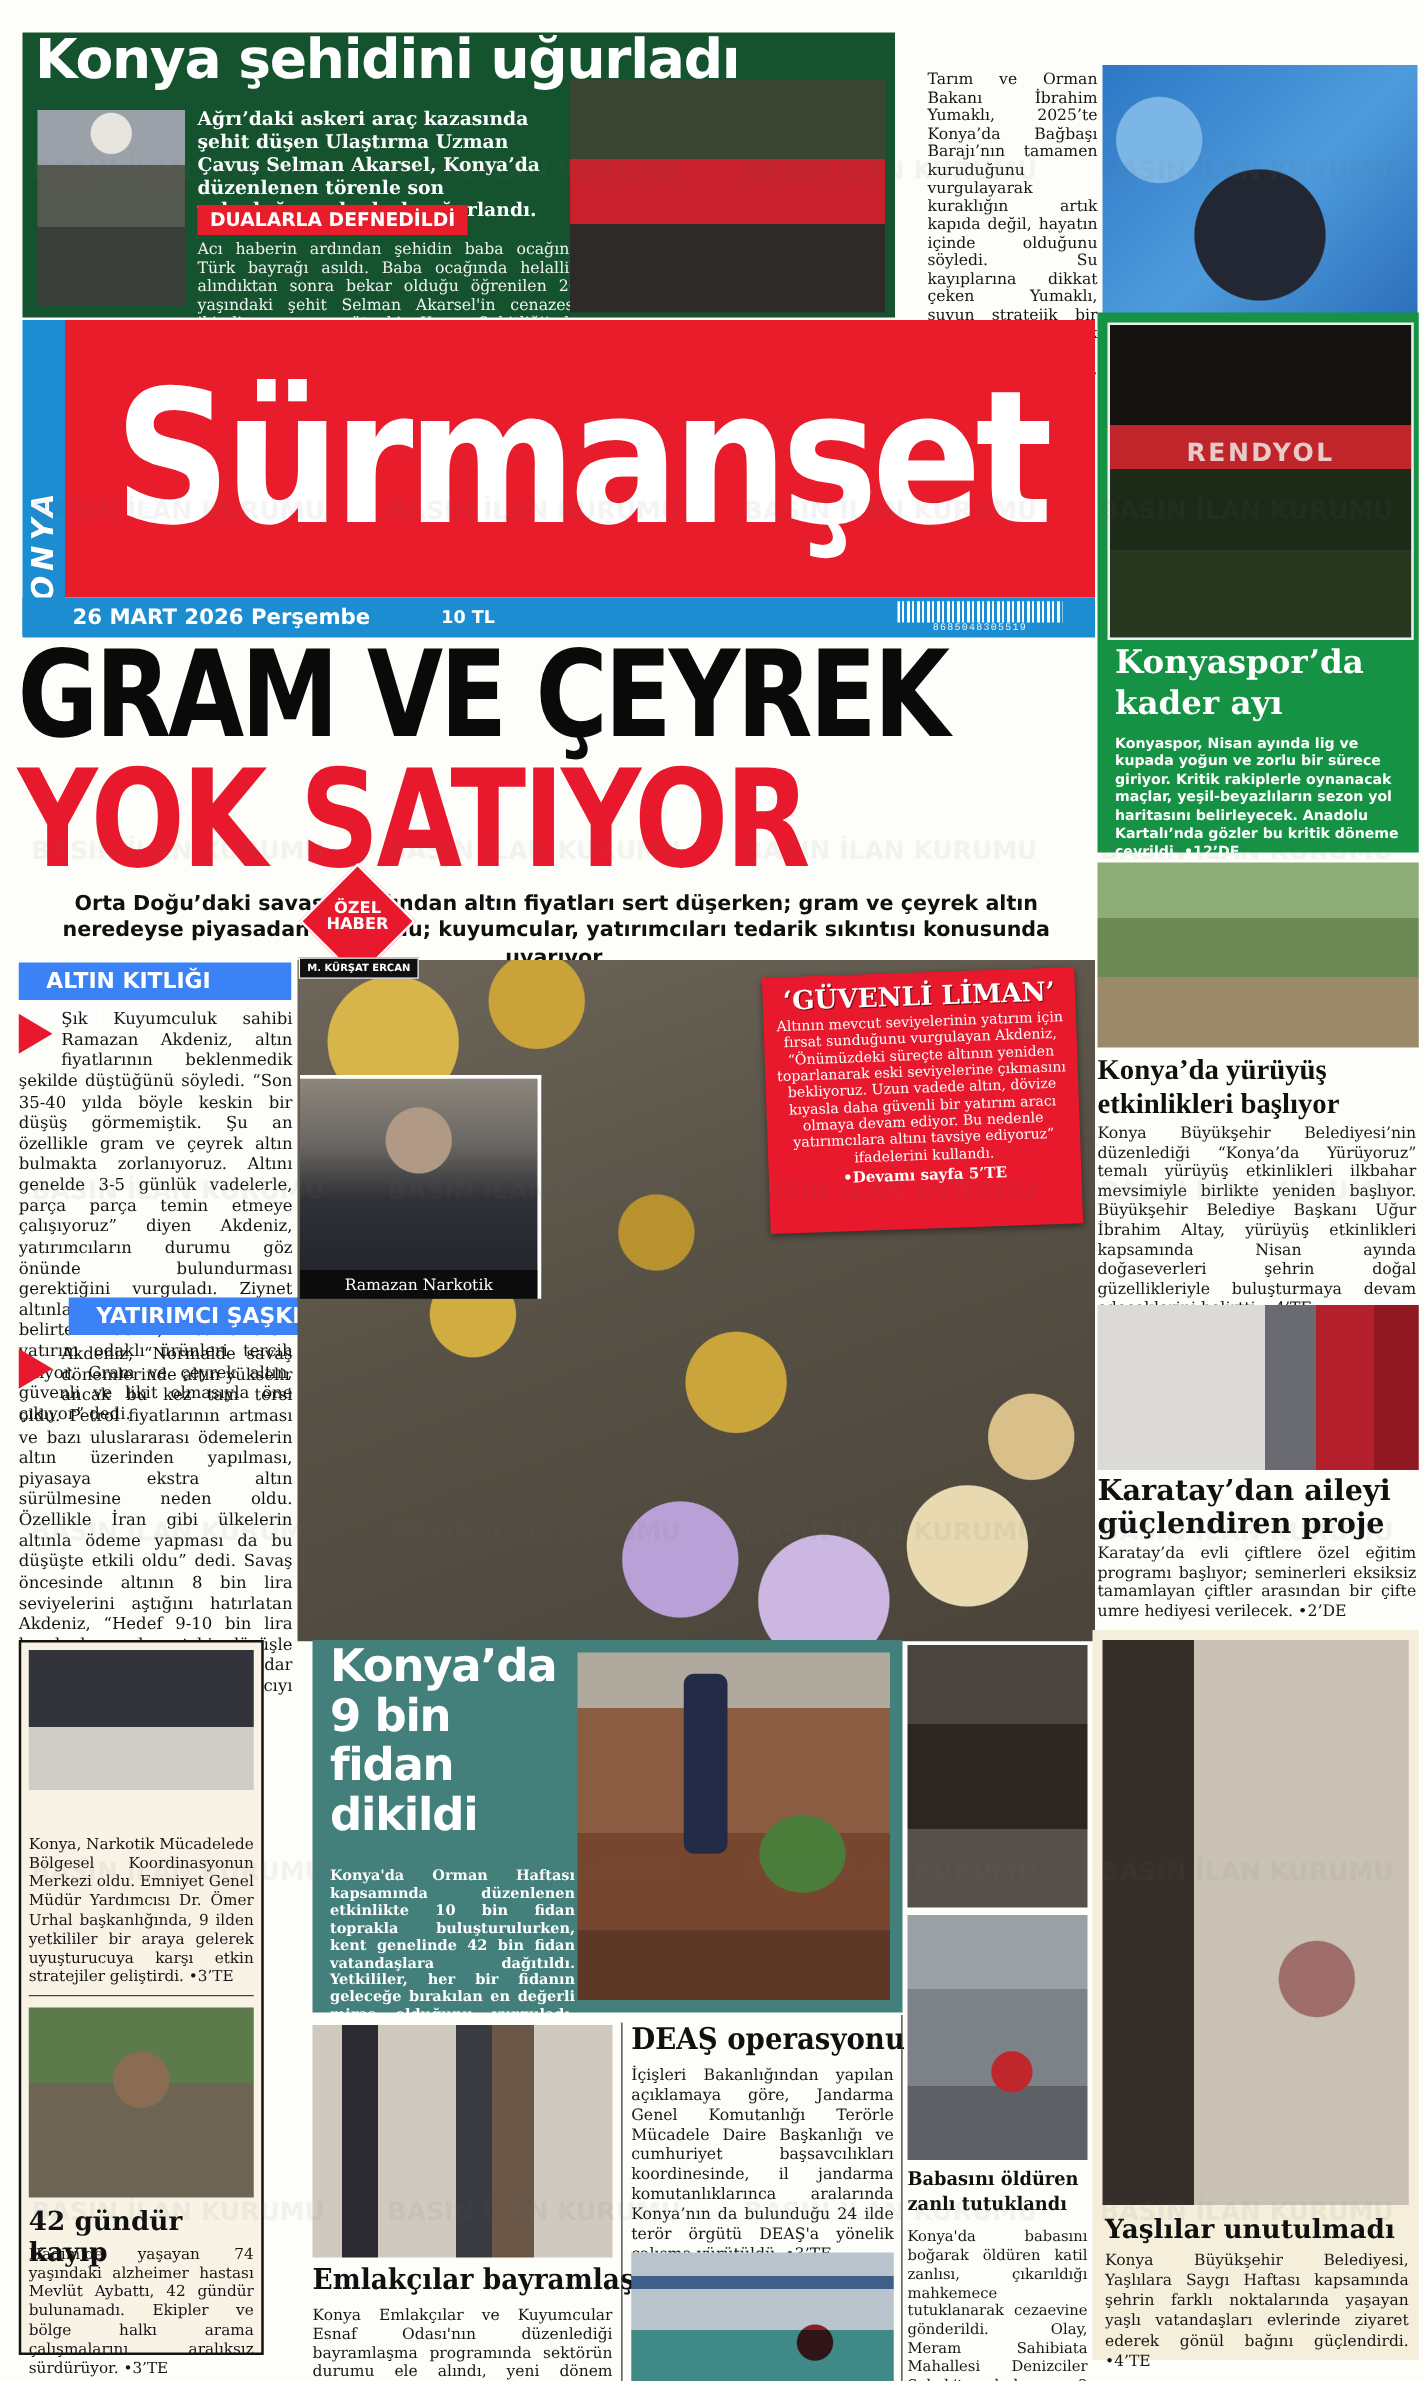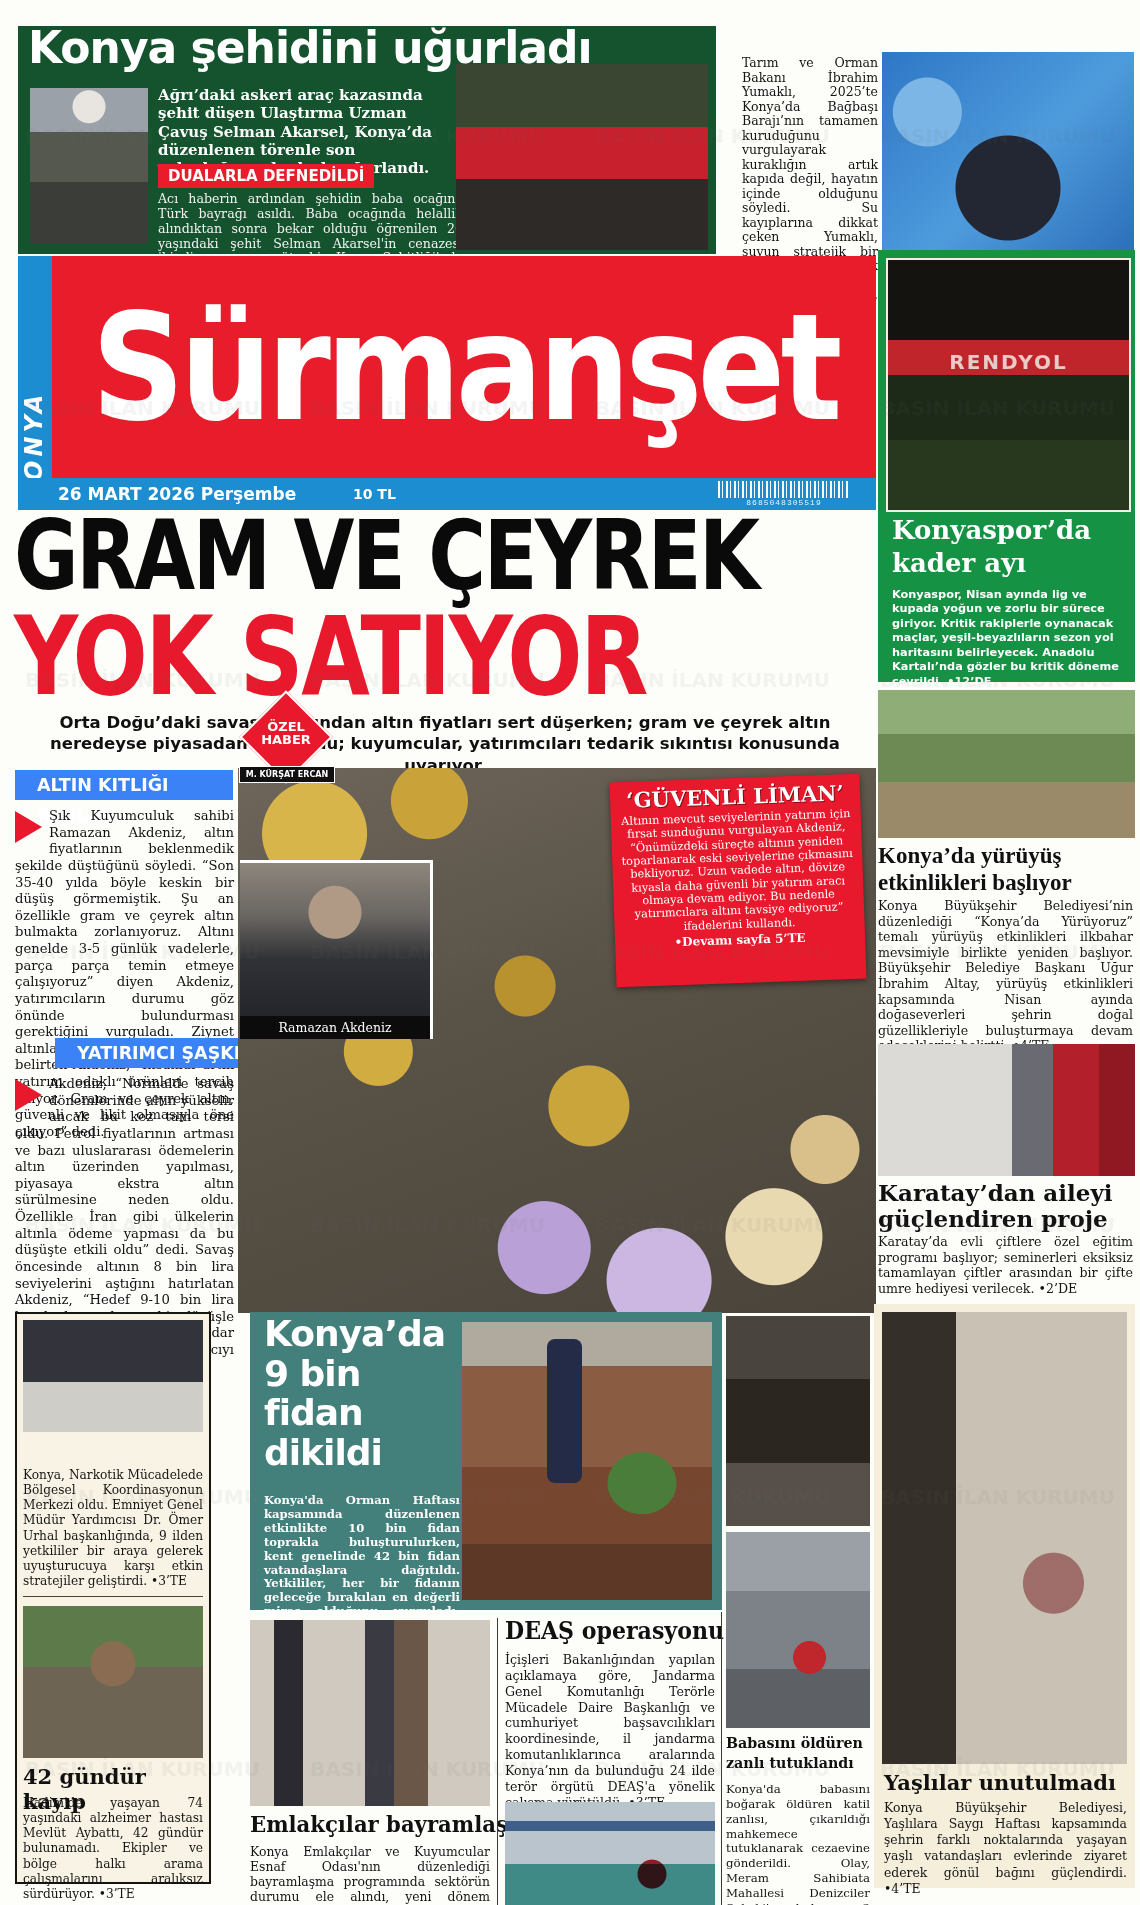--- a/index.html
+++ b/index.html
@@ -224,21 +224,21 @@
     <div class="dia"></div>
     <div class="t1">ÖZEL HABER</div>
     <div class="t2">M. KÜRŞAT ERCAN</div>
   </div>
   <div id="guvenli" class="abs">
     <div class="t">‘GÜVENLİ LİMAN’</div>
     <div class="b">Altının mevcut seviyelerinin yatırım için fırsat sunduğunu vurgulayan Akdeniz, “Önümüzdeki süreçte altının yeniden toparlanarak eski seviyelerine çıkmasını bekliyoruz. Uzun vadede altın, dövize kıyasla daha güvenli bir yatırım aracı olmaya devam ediyor. Bu nedenle yatırımcılara altını tavsiye ediyoruz” ifadelerini kullandı.</div>
     <div class="m">•Devamı sayfa 5’TE</div>
   </div>
   <div id="akdeniz" class="photo">
-    <div class="cap">Ramazan Akdeniz</div>
+    <div class="cap">Ramazan Narkotik</div>
   </div>
 
   <div id="konyaspor" class="abs"></div>
   <div id="ks-photo" class="photo">
     <div id="ks-rendyol">RENDYOL</div>
   </div>
   <div id="ks-hl" class="abs">Konyaspor’da kader ayı</div>
   <div id="ks-body" class="abs">Konyaspor, Nisan ayında lig ve kupada yoğun ve zorlu bir sürece giriyor. Kritik rakiplerle oynanacak maçlar, yeşil-beyazlıların sezon yol haritasını belirleyecek. Anadolu Kartalı’nda gözler bu kritik döneme çevrildi. •12’DE</div>
 
   <div id="walk-photo" class="photo side-photo"></div>

